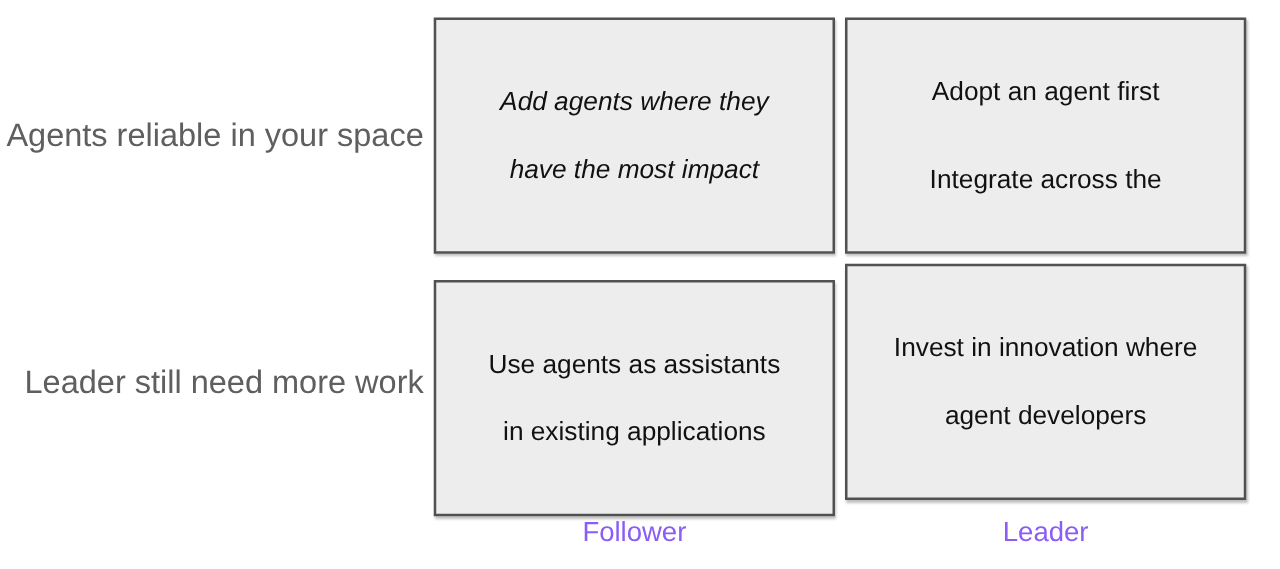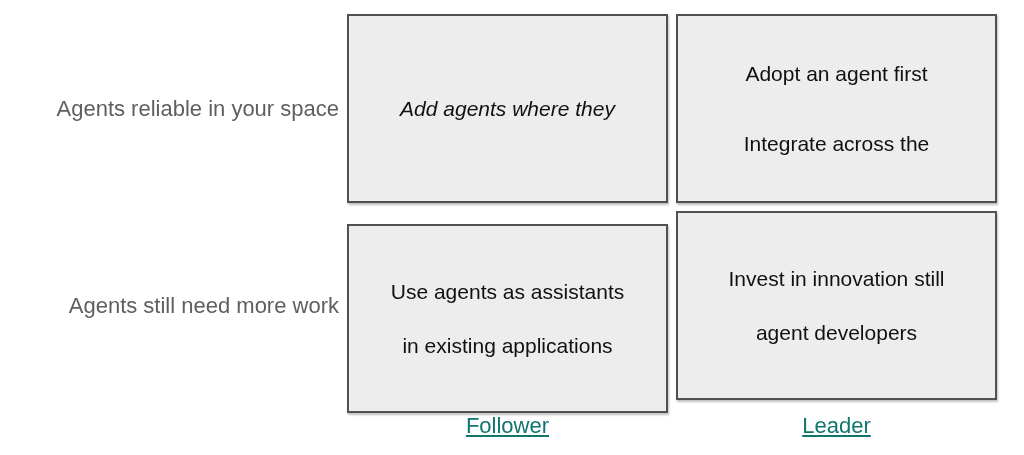--- a/index.html
+++ b/index.html
@@ -36,67 +36,67 @@
   .cell-br { left: 676px; top: 211px; }
   .para + .para { margin-top: 16px; }
   .row-label {
     position: absolute;
     left: 0;
     width: 339px;
     height: 189px;
     display: flex;
     align-items: center;
     justify-content: flex-end;
-    font-size: 22px;
+    font-size: 26px;
     color: #5f5f5f;
     white-space: nowrap;
   }
   .row-label-top { top: 14px; }
   .row-label-bottom { top: 211px; }
   .col-label {
     position: absolute;
     top: 413px;
     width: 321px;
     text-align: center;
     font-size: 22px;
-    color: #0f766e;
-    text-decoration: underline;
+    color: #8b5cf6;
   }
   .col-label-left { left: 347px; }
   .col-label-right { left: 676px; text-align: center; }
 </style>
 </head>
 <body>
 
 <div class="canvas">
 
   <div class="row-label row-label-top">Agents reliable in your space</div>
 
-  <div class="row-label row-label-bottom">Agents still need more work</div>
+  <div class="row-label row-label-bottom">Leader still need more work</div>
 
   <div class="cell cell-tl">
     <div>Add agents where they</div>
+    <div>have the most impact</div>
   </div>
 
   <div class="cell cell-tr">
     <div class="para">
       <div>Adopt an agent first</div>
     </div>
     <div class="para">
       <div>Integrate across the</div>
     </div>
   </div>
 
   <div class="cell cell-bl">
     <div>Use agents as assistants</div>
     <div>in existing applications</div>
   </div>
 
   <div class="cell cell-br">
-    <div>Invest in innovation still</div>
+    <div>Invest in innovation where</div>
     <div>agent developers</div>
   </div>
 
   <div class="col-label col-label-left">Follower</div>
 
   <div class="col-label col-label-right">Leader</div>
 
 </div>
 
 </body></html>

